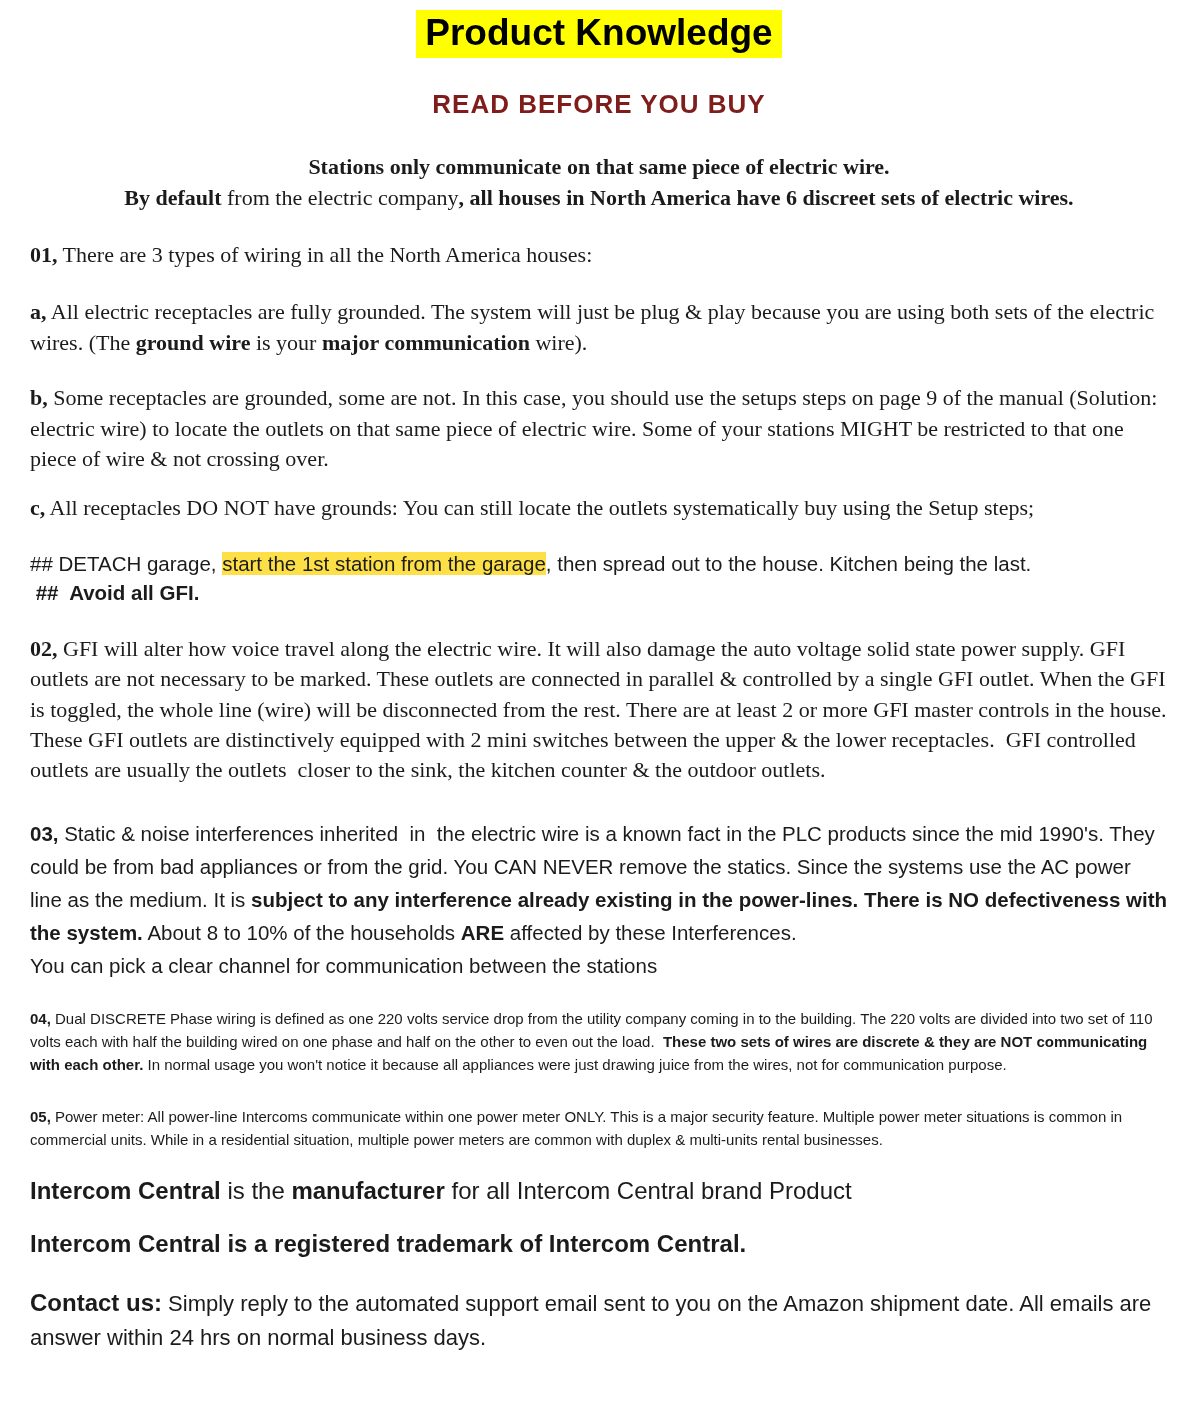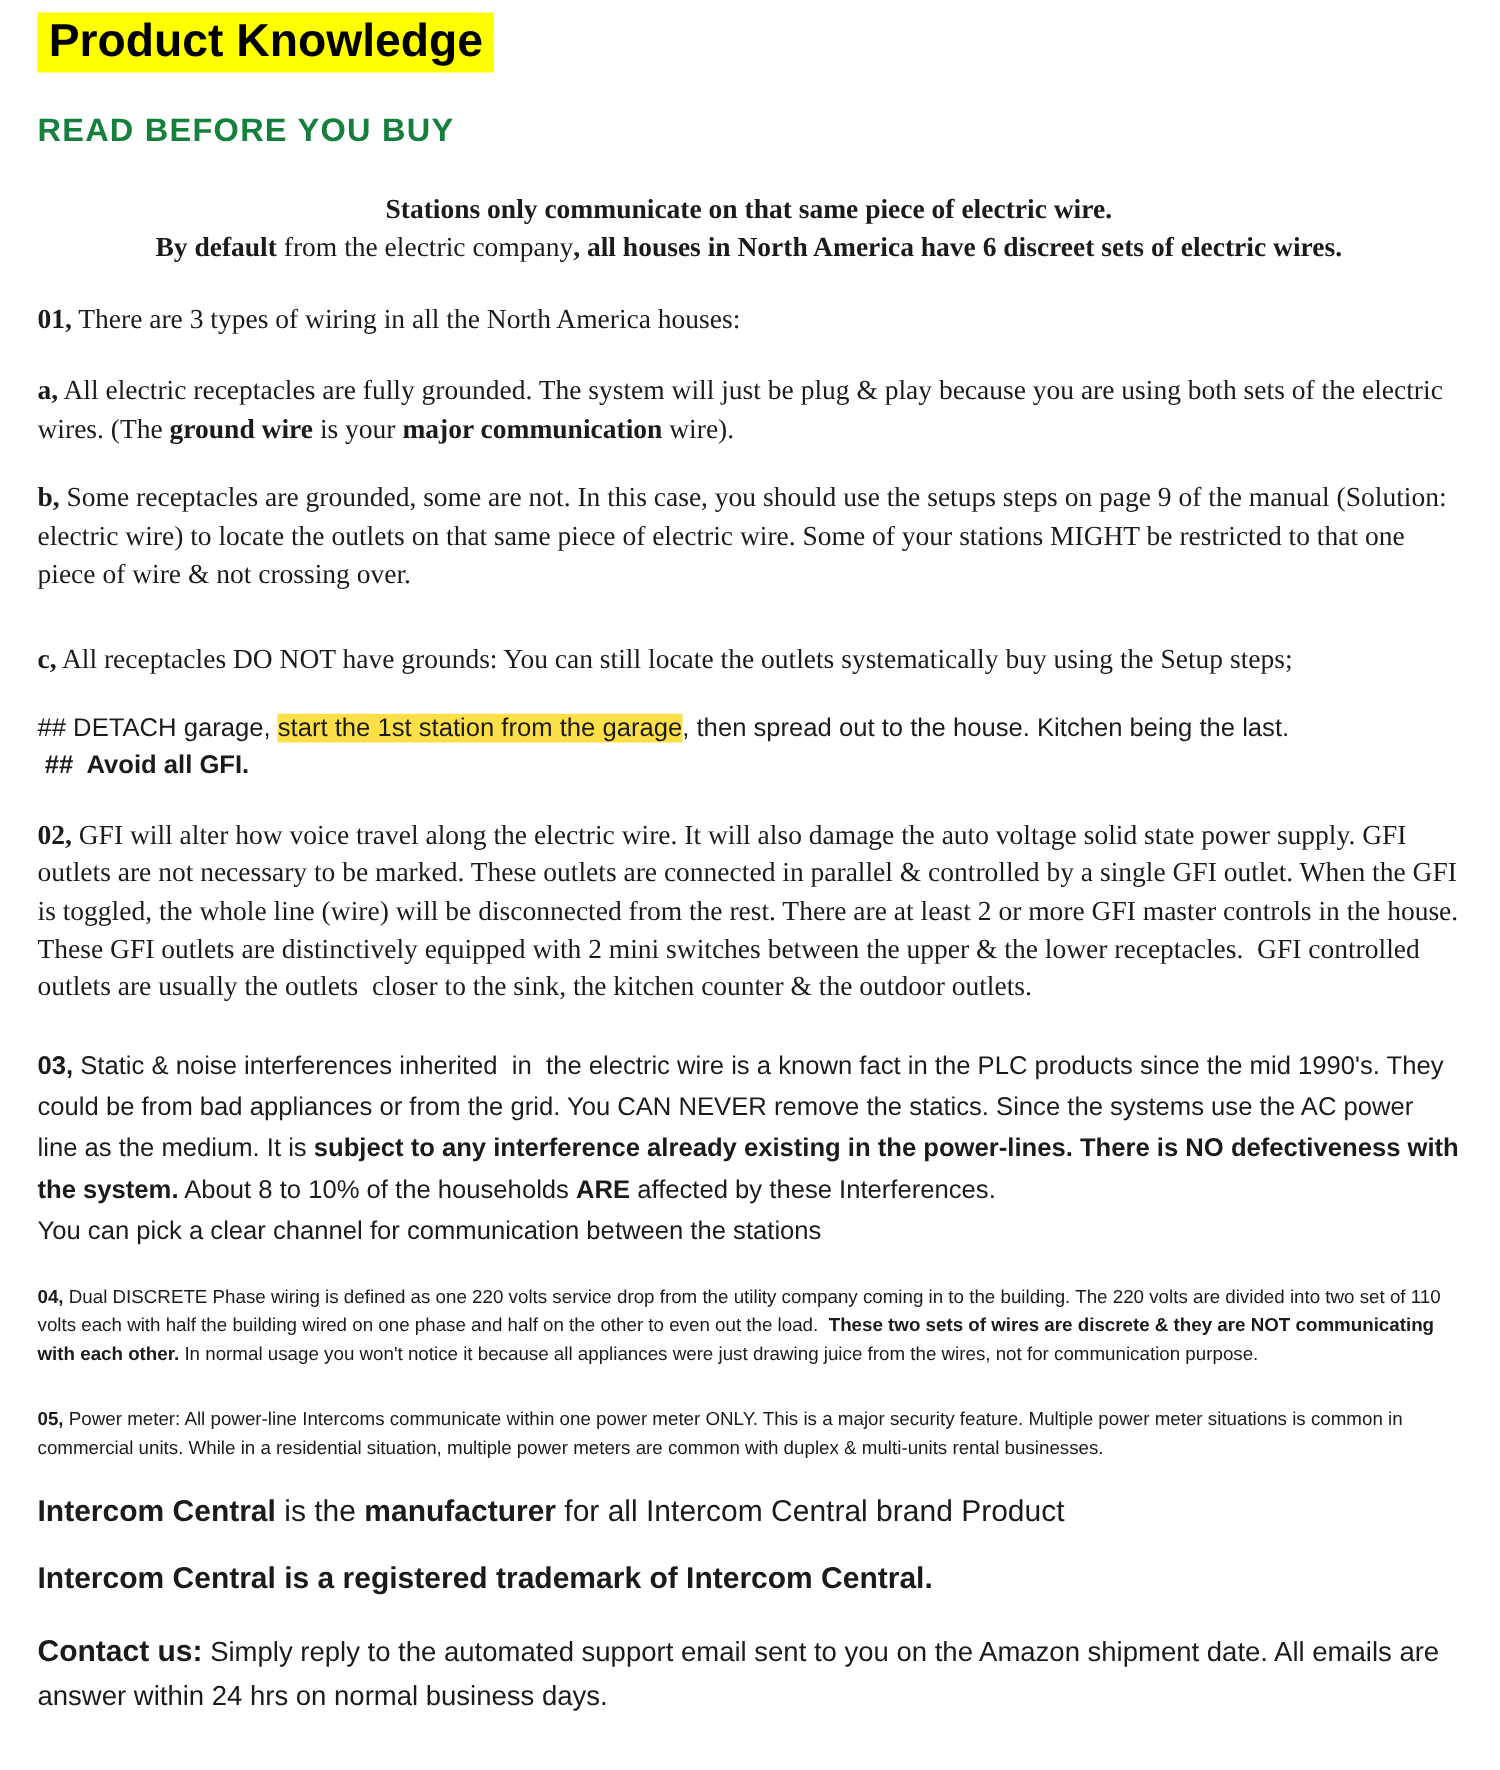--- a/index.html
+++ b/index.html
@@ -3,50 +3,50 @@
 <meta charset="utf-8">
 <style>
   * { margin:0; padding:0; box-sizing:border-box; }
   html,body { background:#ffffff; }
   body {
     width:1200px; min-height:1416px;
     color:#1b1b1b;
     padding:8px 32px 20px 30px;
     overflow:hidden;
   }
-  .center { text-align:left; }
+  .center { text-align:center; }
   .title-wrap { margin-top:2px; }
   .doc-title {
     display:inline-block;
     font-family:"Liberation Sans","DejaVu Sans",sans-serif;
     font-weight:bold; font-size:37px; line-height:1.2;
     background:#ffff00; color:#000000;
     padding:1px 9px 3px 9px;
   }
   .doc-subtitle {
     margin-top:31px;
     font-family:"Liberation Sans","DejaVu Sans",sans-serif;
     font-weight:bold; font-size:26px; letter-spacing:1px;
-    color:#15803d;
+    color:#7f1d1d;
   }
   p.block { white-space:pre-wrap; }
   .serif {
     font-family:"Liberation Serif","DejaVu Serif",serif;
     font-size:22px; line-height:1.38;
   }
   .sans { font-family:"Liberation Sans","DejaVu Sans",sans-serif; }
   .sans-md { font-size:20.5px; line-height:1.42; }
   .sans-03 { font-size:20.5px; line-height:1.62; }
   .sans-sm { font-size:15px; line-height:1.56; }
   .sans-lg { font-size:24px; line-height:1.3; }
   .mt-intro { margin-top:32px;text-align:center; }
   .mt-01 { margin-top:27px; }
   .mt-a { margin-top:27px; }
   .mt-b { margin-top:25px; }
-  .mt-c { margin-top:38px; }
+  .mt-c { margin-top:19px; }
   .mt-detach { margin-top:25px; }
   .mt-02 { margin-top:27px; }
   .mt-03 { margin-top:31px; }
   .mt-04 { margin-top:24px; }
   .mt-05 { margin-top:28px; }
   .mt-manu { margin-top:23px; }
   .mt-tm { margin-top:22px; }
   .mt-contact { margin-top:25px; }
   .b { font-weight:bold; }
   .hl { background:#fde047; }

